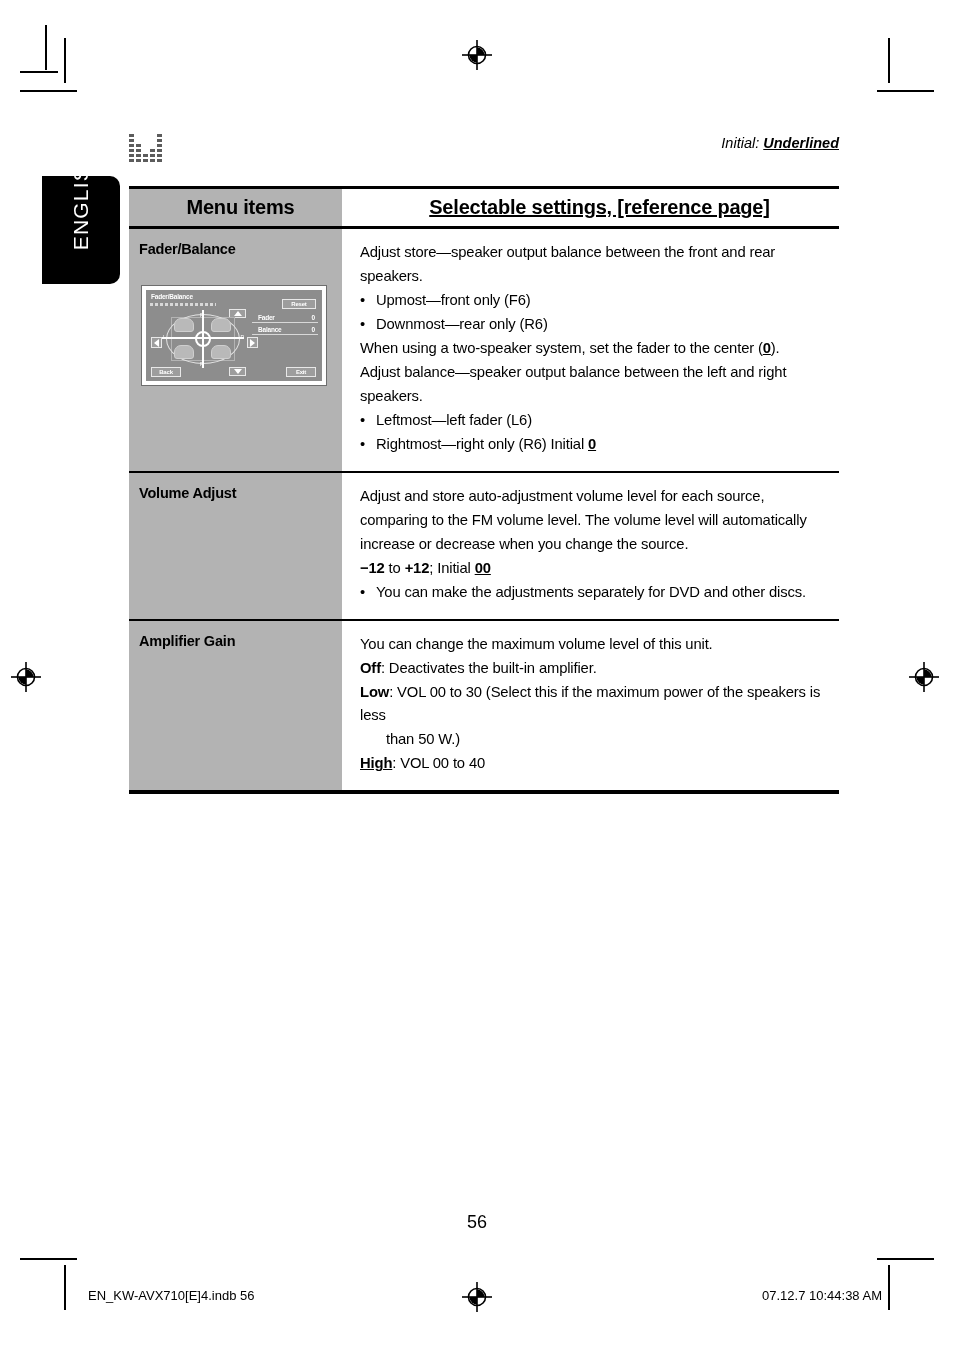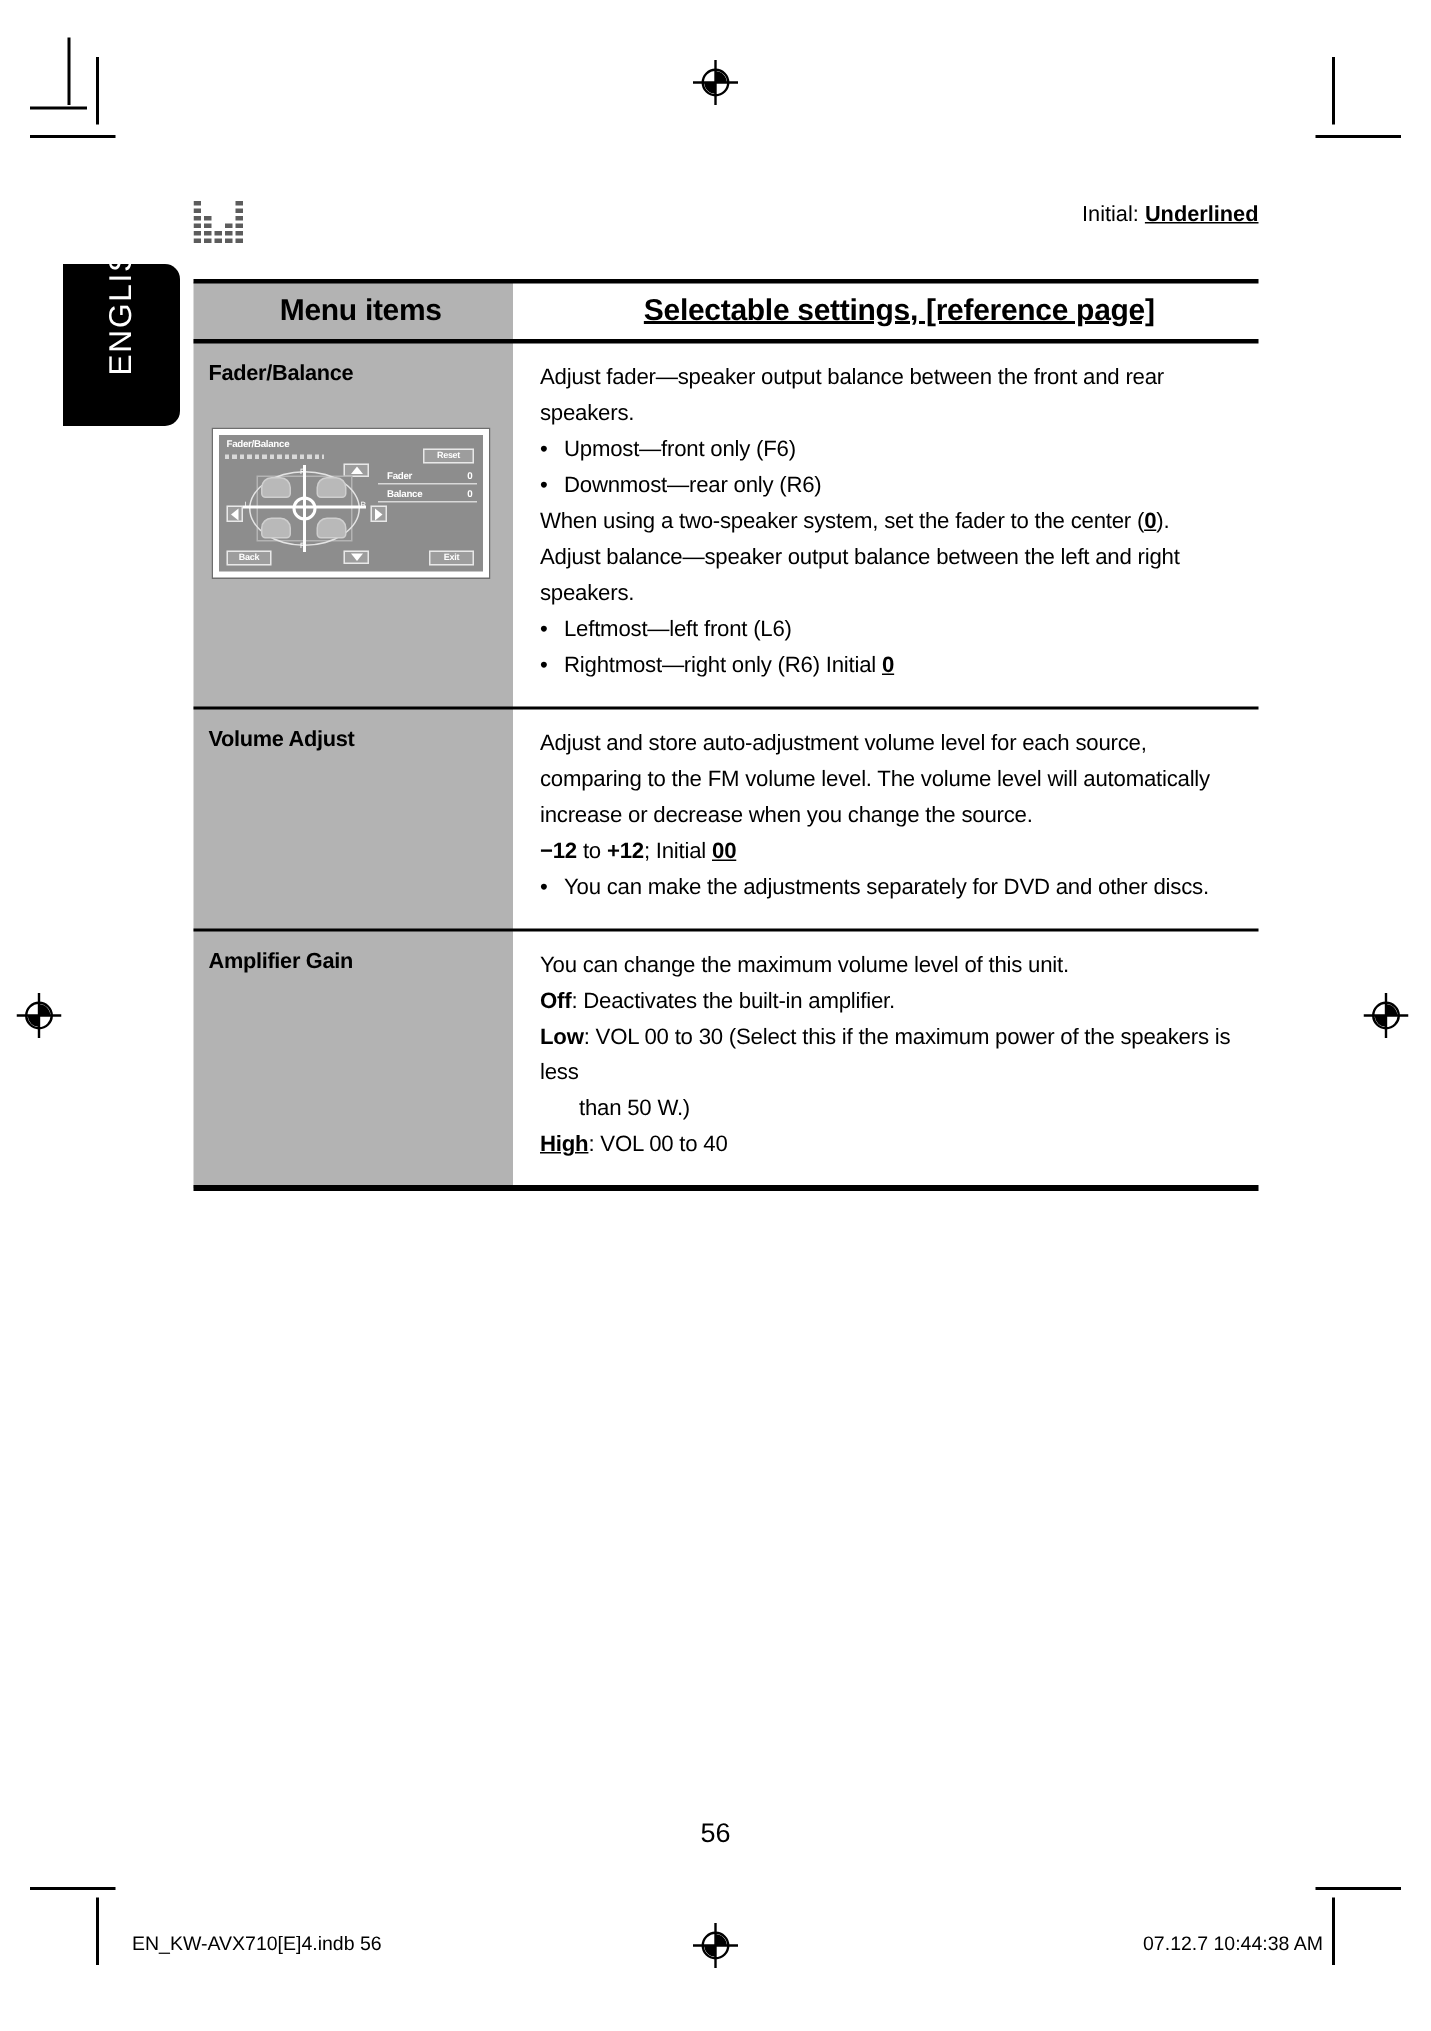--- a/index.html
+++ b/index.html
@@ -57,20 +57,21 @@
     width: 710px;
   }
 
   .initial-note {
     position: absolute;
     right: 0;
     top: 5px;
     font-size: 14.5px;
     font-family: "Liberation Sans", sans-serif;
     white-space: nowrap;
+    font-style: italic;
   }
   .initial-note b { font-weight: bold; text-decoration: underline; }
 
   
   .section-head {
     position: relative;
     display: flex;
     align-items: flex-start;
   }
   .section-icon {
@@ -493,34 +494,34 @@
                 <div class="ds-fr ds-f">F</div>
                 <div class="ds-fr ds-r">R</div>
                 <div class="ds-fr ds-l">L</div>
                 <div class="ds-fr ds-rr">R</div>
               </div>
             </div>
           </div>
         </td>
         <td class="c2cell">
           <div class="cell2-inner">
-            <p>Adjust fader—speaker output balance between the front and rear speakers.</p>
+            <p>Adjust store—speaker output balance between the front and rear speakers.</p>
             <div class="bullet">
               <span class="dot">•</span>
               <span class="btxt">Upmost—front only (F6)</span>
             </div>
             <div class="bullet">
               <span class="dot">•</span>
               <span class="btxt">Downmost—rear only (R6)</span>
             </div>
             <p><span>When using a two-speaker system, set the fader to the center (</span><span class="u">0</span><span>).</span></p>
             <p>Adjust balance—speaker output balance between the left and right speakers.</p>
             <div class="bullet">
               <span class="dot">•</span>
-              <span class="btxt">Leftmost—left front (L6)</span>
+              <span class="btxt">Leftmost—left fader (L6)</span>
             </div>
             <div class="bullet">
               <span class="dot">•</span>
               <span class="btxt"><span>Rightmost—right only (R6)  Initial </span><span class="u">0</span></span>
             </div>
           </div>
         </td>
       </tr>
 
       <tr class="body-row">

